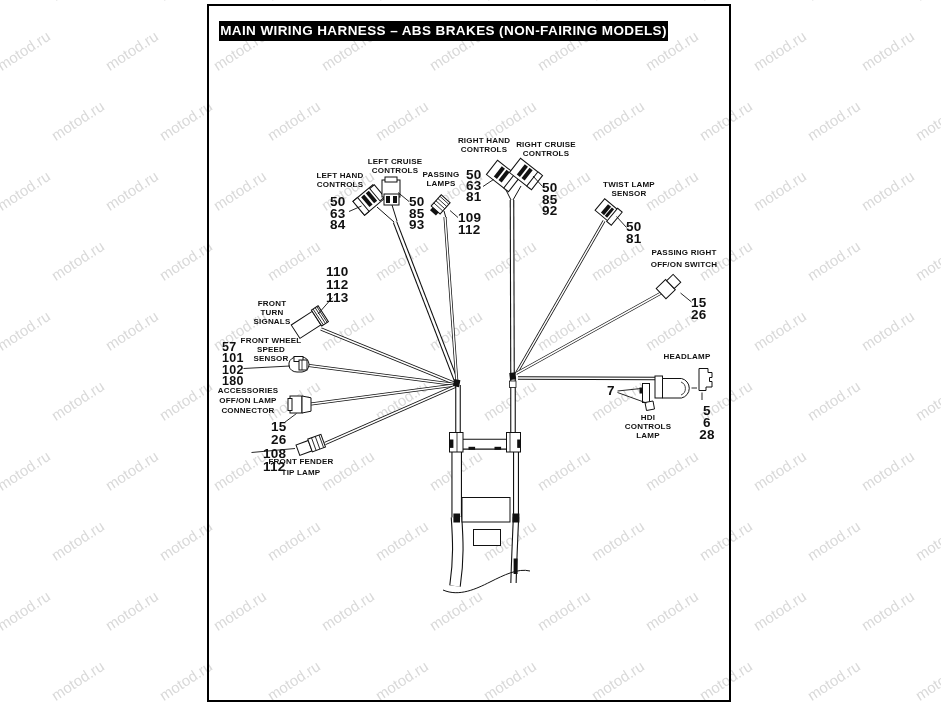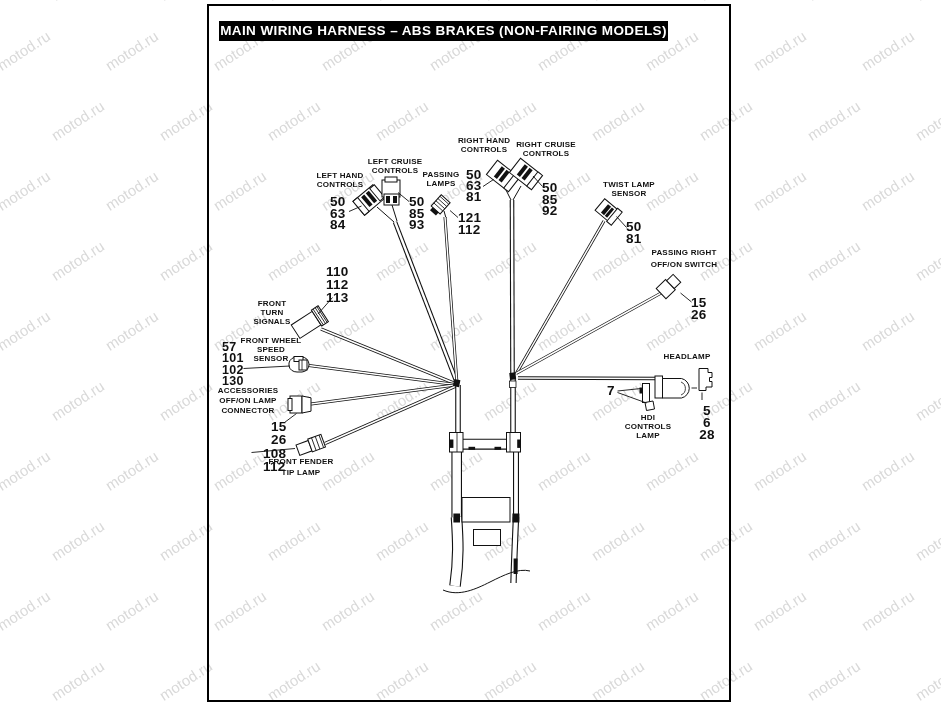--- a/index.html
+++ b/index.html
@@ -307,21 +307,21 @@
     <div>50</div>
     <div>85</div>
     <div>93</div>
   </div>
 
   <div class="lbl" style="left:419px;top:170px;width:44px;">
     <div>PASSING</div>
     <div>LAMPS</div>
   </div>
   <div class="num" style="left:458px;top:212px;line-height:12px;">
-    <div>121</div>
+    <div>109</div>
     <div>112</div>
   </div>
 
   <div class="lbl" style="left:455px;top:136px;width:58px;">
     <div>RIGHT HAND</div>
     <div>CONTROLS</div>
   </div>
   <div class="num" style="left:466px;top:169px;line-height:11.2px;">
     <div>50</div>
     <div>63</div>
@@ -385,21 +385,21 @@
   </div>
 
   <div class="lbl" style="left:240px;top:336px;width:62px;">
     <div>FRONT WHEEL</div>
     <div>SPEED SENSOR</div>
   </div>
   <div class="num" style="left:222px;top:342px;line-height:11.3px;font-size:12.5px;">
     <div>57</div>
     <div>101</div>
     <div>102</div>
-    <div>130</div>
+    <div>180</div>
   </div>
 
   <div class="lbl" style="left:216px;top:386px;width:64px;line-height:10px;">
     <div>ACCESSORIES</div>
     <div>OFF/ON LAMP</div>
     <div>CONNECTOR</div>
   </div>
   <div class="num" style="left:271px;top:421px;line-height:12.5px;">
     <div>15</div>
     <div>26</div>

